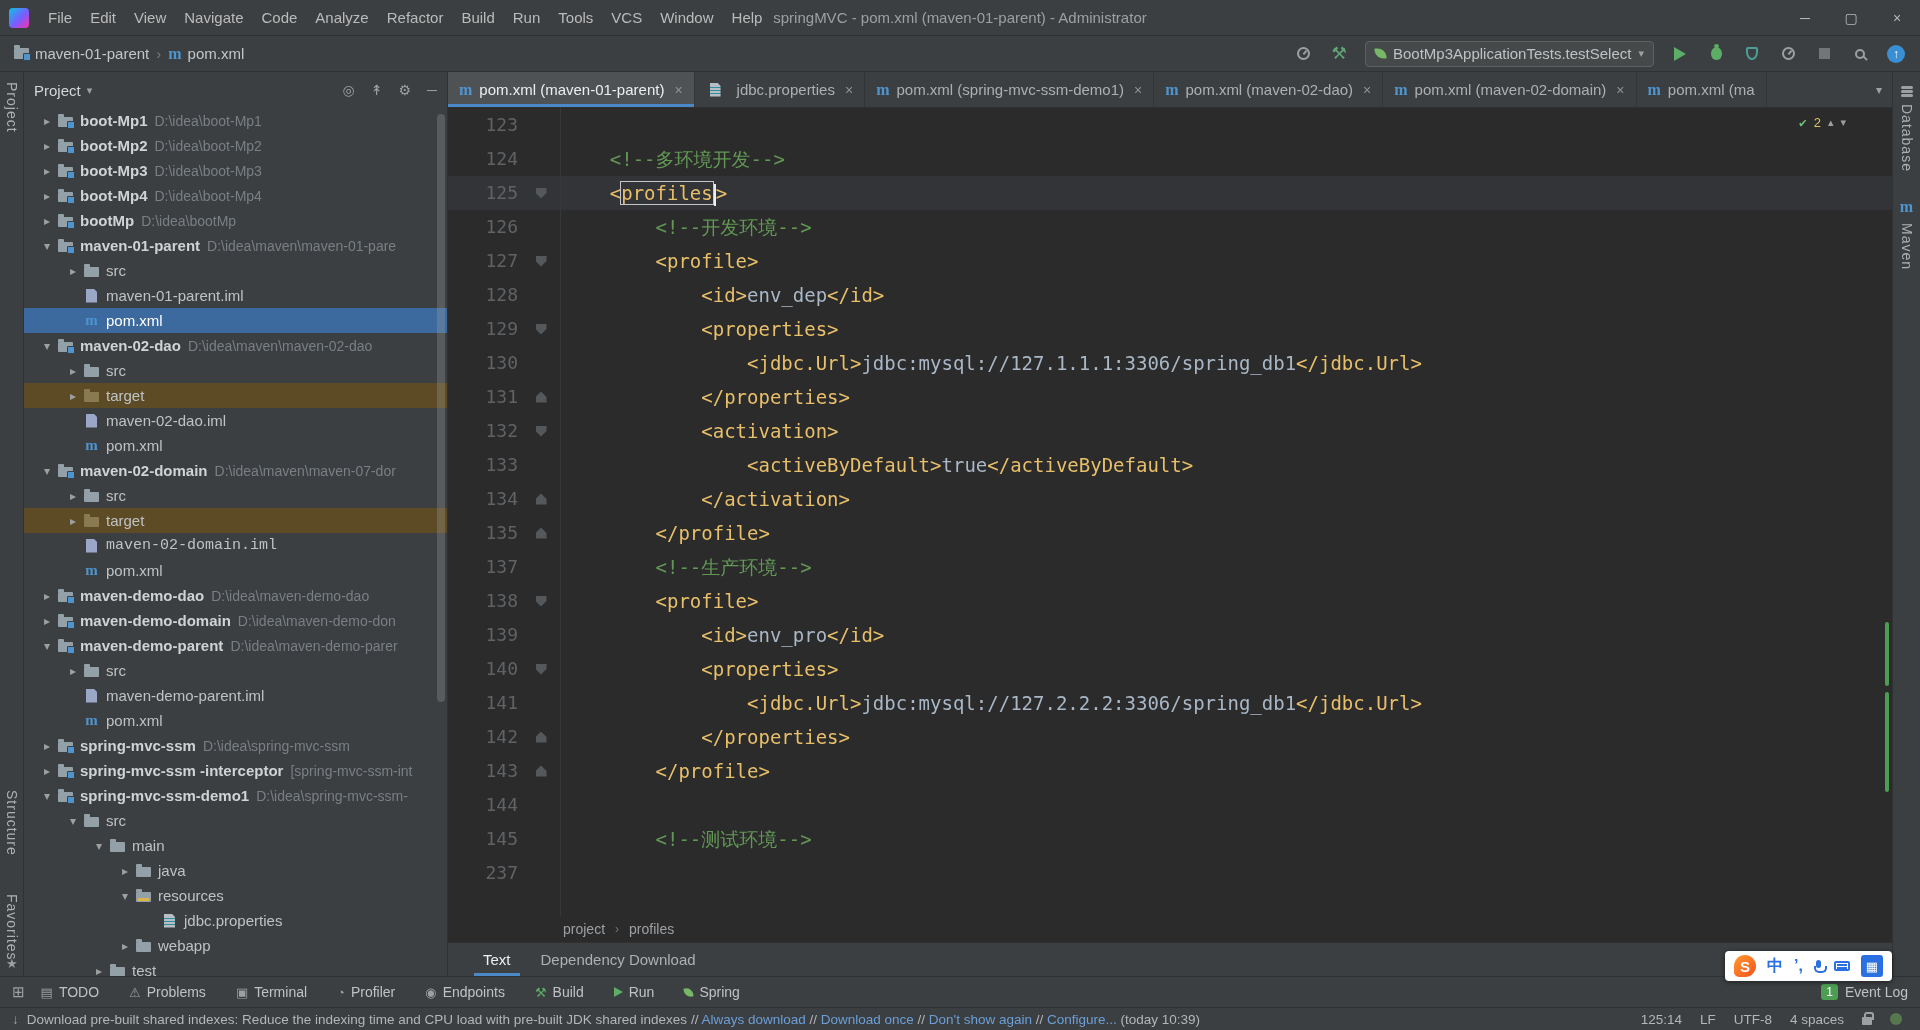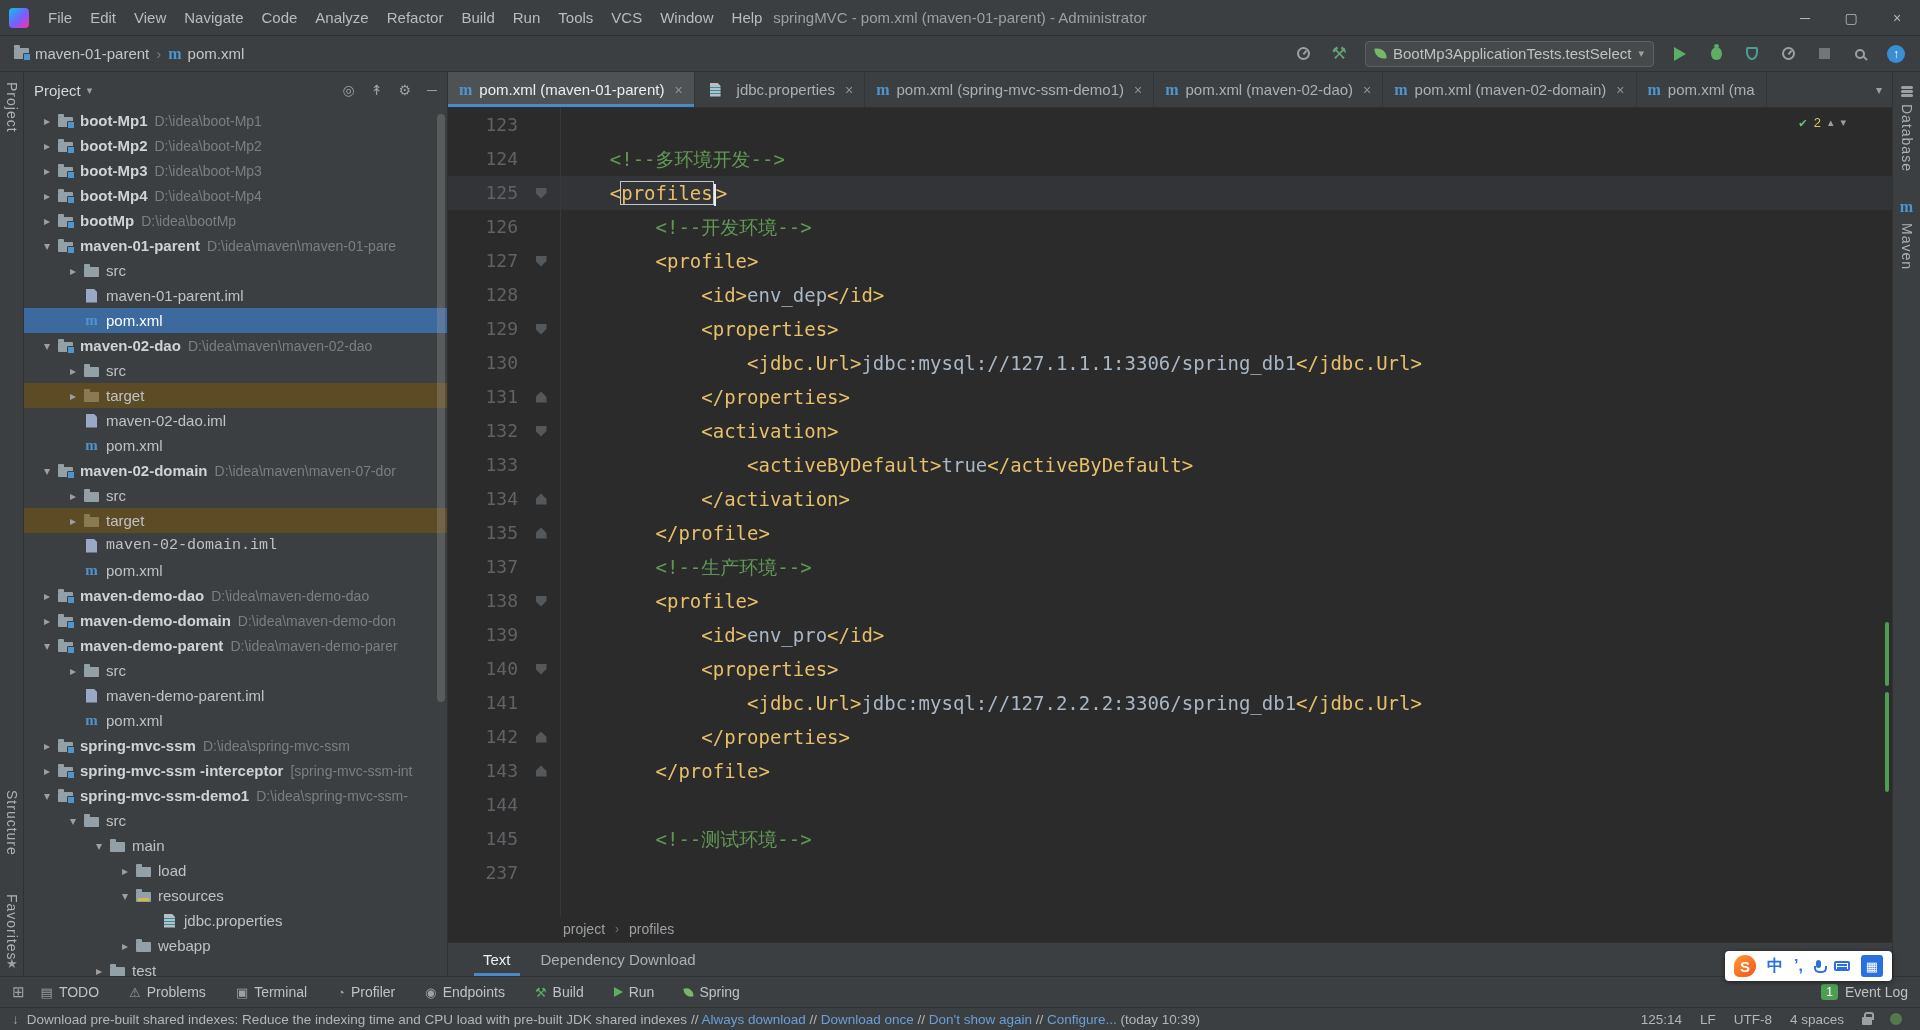--- a/index.html
+++ b/index.html
@@ -462,21 +462,21 @@
           <span class="fic ic-folder">
             <i></i>
           </span>
           <span class="tl">main</span>
         </div>
         <div class="tree-row" style="padding-left: 92px;">
           <span class="arrow">▸</span>
           <span class="fic ic-folder">
             <i></i>
           </span>
-          <span class="tl">load</span>
+          <span class="tl">java</span>
         </div>
         <div class="tree-row" style="padding-left: 92px;">
           <span class="arrow">▾</span>
           <span class="fic ic-folder-res">
             <i></i>
           </span>
           <span class="tl">resources</span>
         </div>
         <div class="tree-row" style="padding-left: 118px;">
           <span class="arrow"></span>

